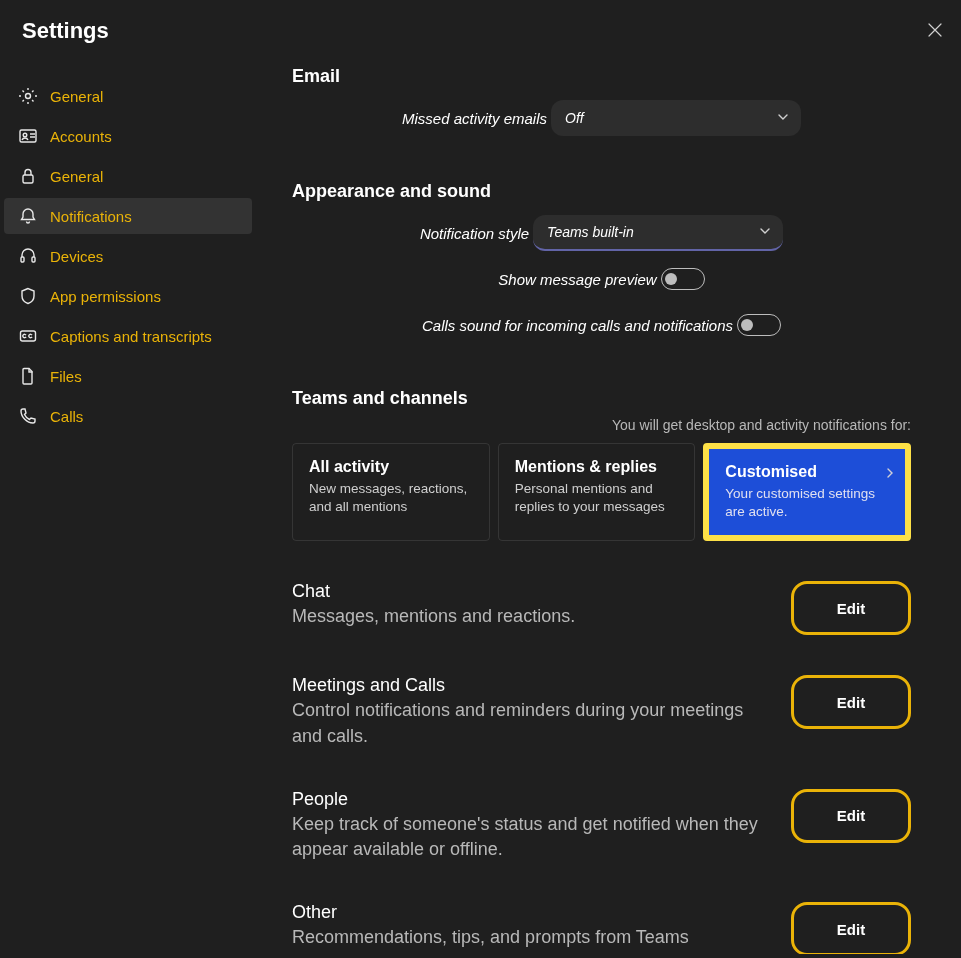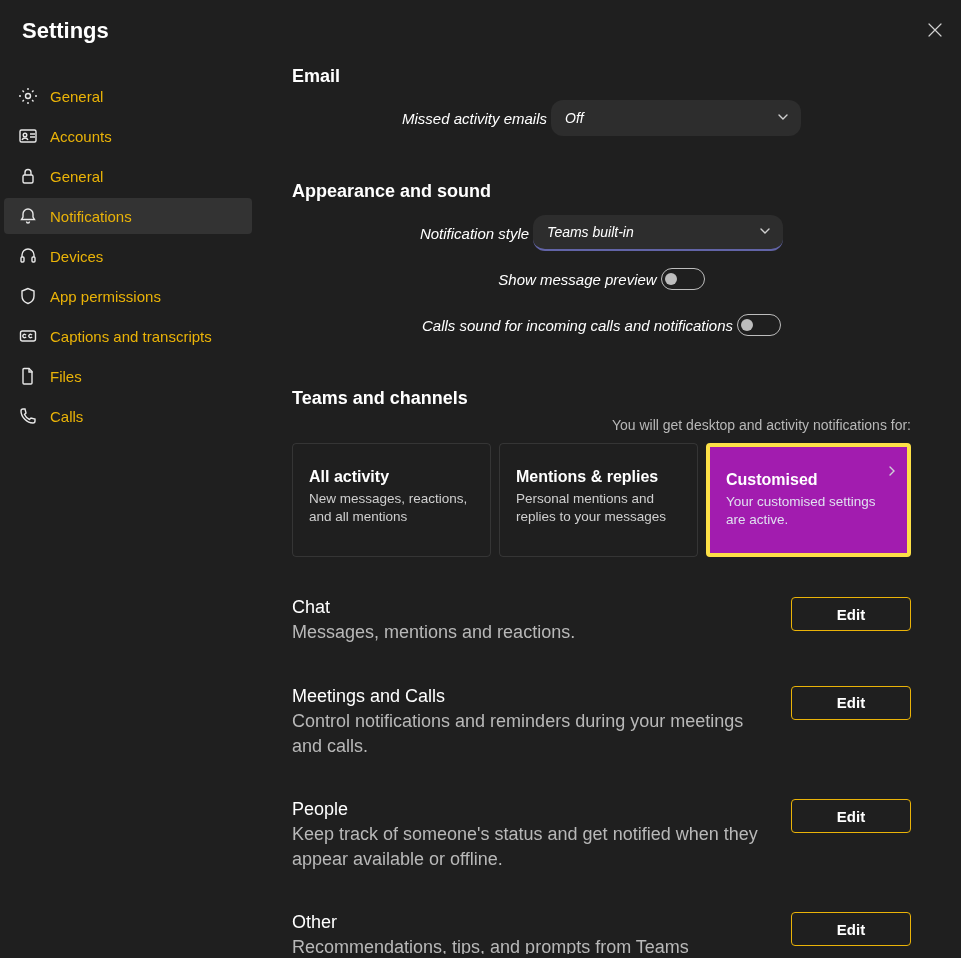--- a/index.html
+++ b/index.html
@@ -145,28 +145,28 @@
   .cards {
     display: flex;
     gap: 8px;
     margin-top: 6px;
   }
   .card {
     flex: 1;
     background: transparent;
     border: 1px solid rgba(255,255,255,0.1);
     border-radius: 4px;
-    padding: 24px 16px;
+    padding: 14px 16px;
     cursor: pointer;
     position: relative;
     min-height: 96px;
   }
   .card.selected {
-    background: #a21caf;
-    border: 4px solid #fde047;
+    background: #1d4ed8;
+    border: 6px solid #fde047;
   }
   .card-title {
     font-weight: 700;
     font-size: 16px;
     margin-bottom: 4px;
   }
   .card-desc {
     font-size: 13.5px;
     color: #cfcfcf;
     line-height: 1.35;
@@ -193,23 +193,23 @@
     font-weight: 400;
     margin-bottom: 2px;
   }
   .edit-desc {
     color: #b8b8b8;
     font-size: 18px;
     line-height: 1.4;
   }
   .edit-btn {
     width: 120px;
-    height: 34px;
-    border: 1px solid #eab308;
-    border-radius: 4px;
+    height: 54px;
+    border: 3px solid #eab308;
+    border-radius: 16px;
     background: transparent;
     color: #ffffff;
     font-size: 15px;
     font-weight: 600;
     cursor: pointer;
     flex-shrink: 0;
   }
 </style>
 </head>
 <body>

